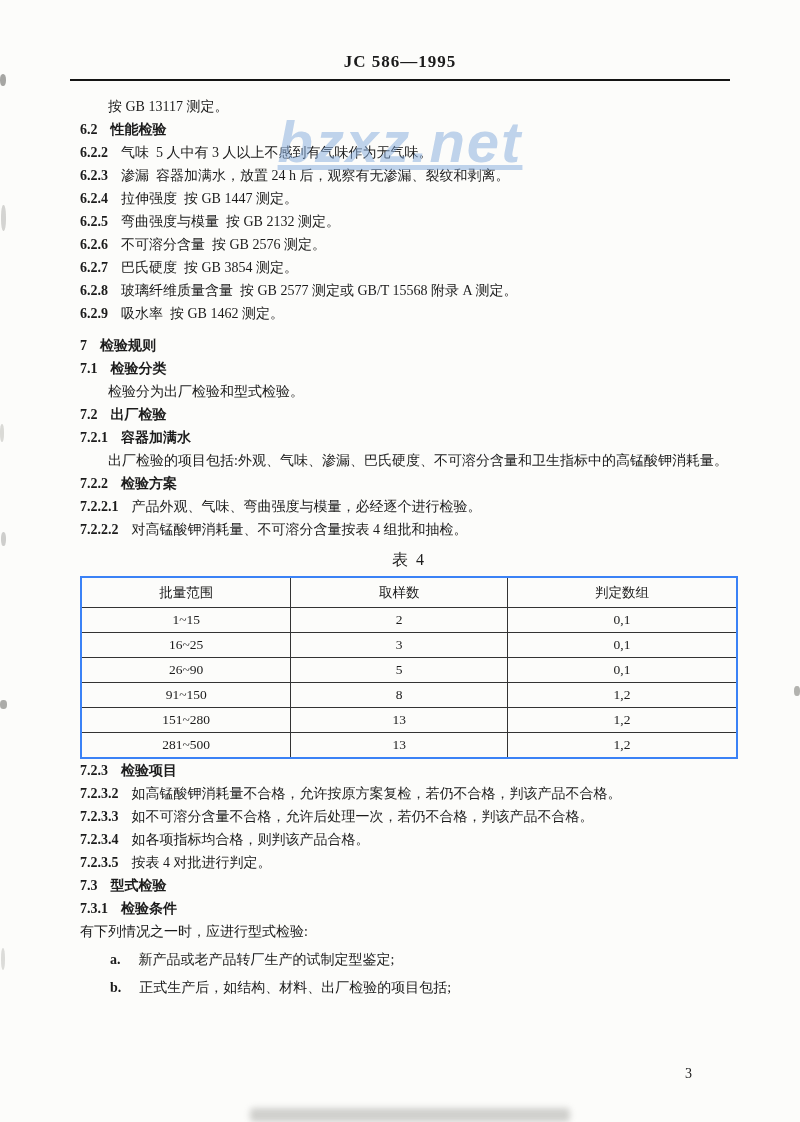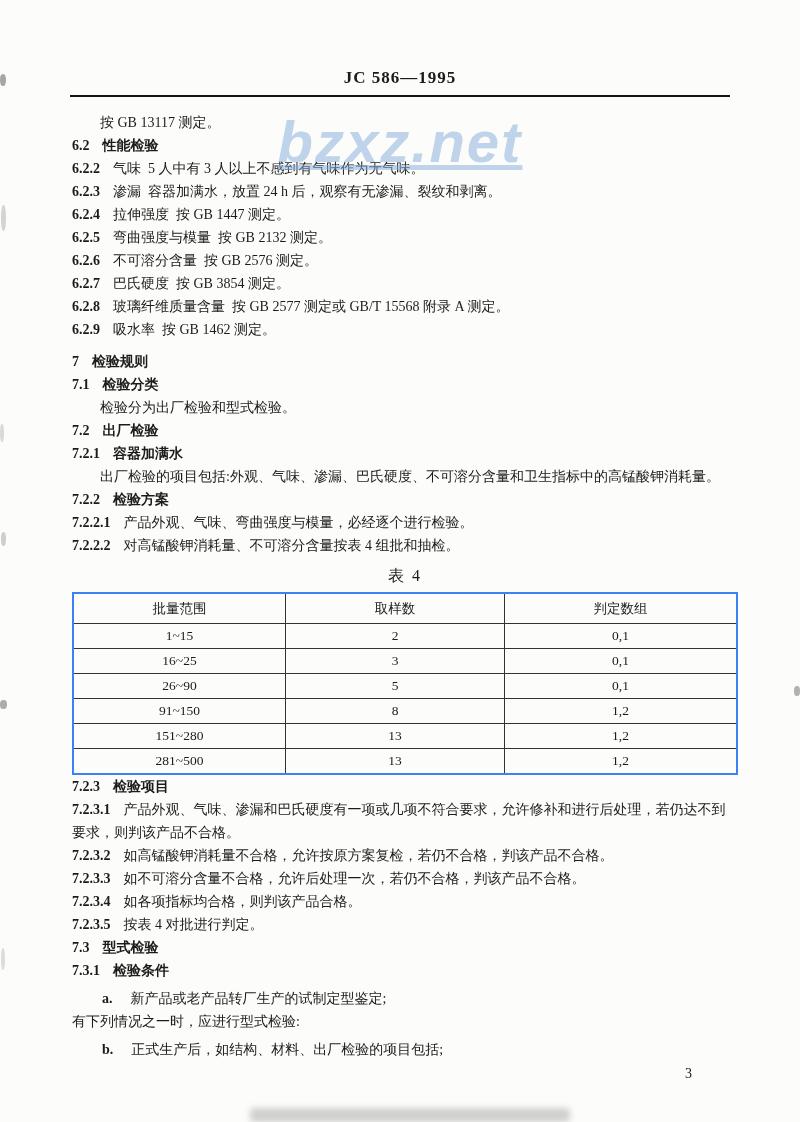--- a/index.html
+++ b/index.html
@@ -6,23 +6,23 @@
   .page {
     position:relative;
     width:800px; height:1122px;
     margin:0 auto;
     background:#fcfcfa;
     overflow:hidden;
     font-family:"Liberation Serif","DejaVu Serif",serif;
     color:#1b1b1b;
     box-shadow:0 0 6px rgba(0,0,0,.25);
   }
-  .doc-header { text-align:center; padding-top:68px; font-size:17px; font-weight:700; letter-spacing:1px; }
+  .doc-header { text-align:center; padding-top:52px; font-size:17px; font-weight:700; letter-spacing:1px; }
   .header-rule { width:660px; margin:7px auto 0; border-bottom:2.5px solid #141414; }
-  .content { padding:14px 62px 0 72px; font-size:14px; }
+  .content { padding:14px 62px 0 72px; font-size:14px;margin-left:8px; }
   .line { line-height:23px; white-space:pre-wrap; }
   .line .num { font-weight:700; margin-right:13px; }
   .line.heading .txt { font-weight:700; }
   .line.section { margin-top:9px; }
   .line.indent { text-indent:28px; }
   .line.plain { }
   .line.list { padding-left:30px; margin-top:5px; }
   .line.list .num { font-weight:700; margin-right:18px; }
 
   .table-caption { text-align:center; margin:9px 0 5px; font-size:16px; letter-spacing:2px; }
@@ -135,29 +135,28 @@
           <tr>
             <td>281~500</td>
             <td>13</td>
             <td>1,2</td>
           </tr>
         </tbody>
     </table>
 
     <div id="content-post">
         <div class="line heading"><span class="num">7.2.3</span><span class="txt">检验项目</span></div>
-        <div class="line clause"><span class="num">7.2.3.1</span><span class="txt">产品外观、气味、渗漏和巴氏硬度有一项或几项不符合要求，允许修补和进行后处理，若仍达不到要求，则判该产品不合格。</span></div>
         <div class="line clause"><span class="num">7.2.3.2</span><span class="txt">如高锰酸钾消耗量不合格，允许按原方案复检，若仍不合格，判该产品不合格。</span></div>
         <div class="line clause"><span class="num">7.2.3.3</span><span class="txt">如不可溶分含量不合格，允许后处理一次，若仍不合格，判该产品不合格。</span></div>
         <div class="line clause"><span class="num">7.2.3.4</span><span class="txt">如各项指标均合格，则判该产品合格。</span></div>
         <div class="line clause"><span class="num">7.2.3.5</span><span class="txt">按表 4 对批进行判定。</span></div>
         <div class="line heading"><span class="num">7.3</span><span class="txt">型式检验</span></div>
         <div class="line heading"><span class="num">7.3.1</span><span class="txt">检验条件</span></div>
+        <div class="line plain"><span class="txt">有下列情况之一时，应进行型式检验:</span></div>
         <div class="line list"><span class="num">a.</span><span class="txt">新产品或老产品转厂生产的试制定型鉴定;</span></div>
-        <div class="line plain"><span class="txt">有下列情况之一时，应进行型式检验:</span></div>
         <div class="line list"><span class="num">b.</span><span class="txt">正式生产后，如结构、材料、出厂检验的项目包括;</span></div>
       </div>
   </div>
 
   <div class="page-number">3</div>
 
   <div class="smudge sm1"></div>
   <div class="smudge sm2"></div>
   <div class="smudge sm3"></div>
   <div class="smudge sm4"></div>

